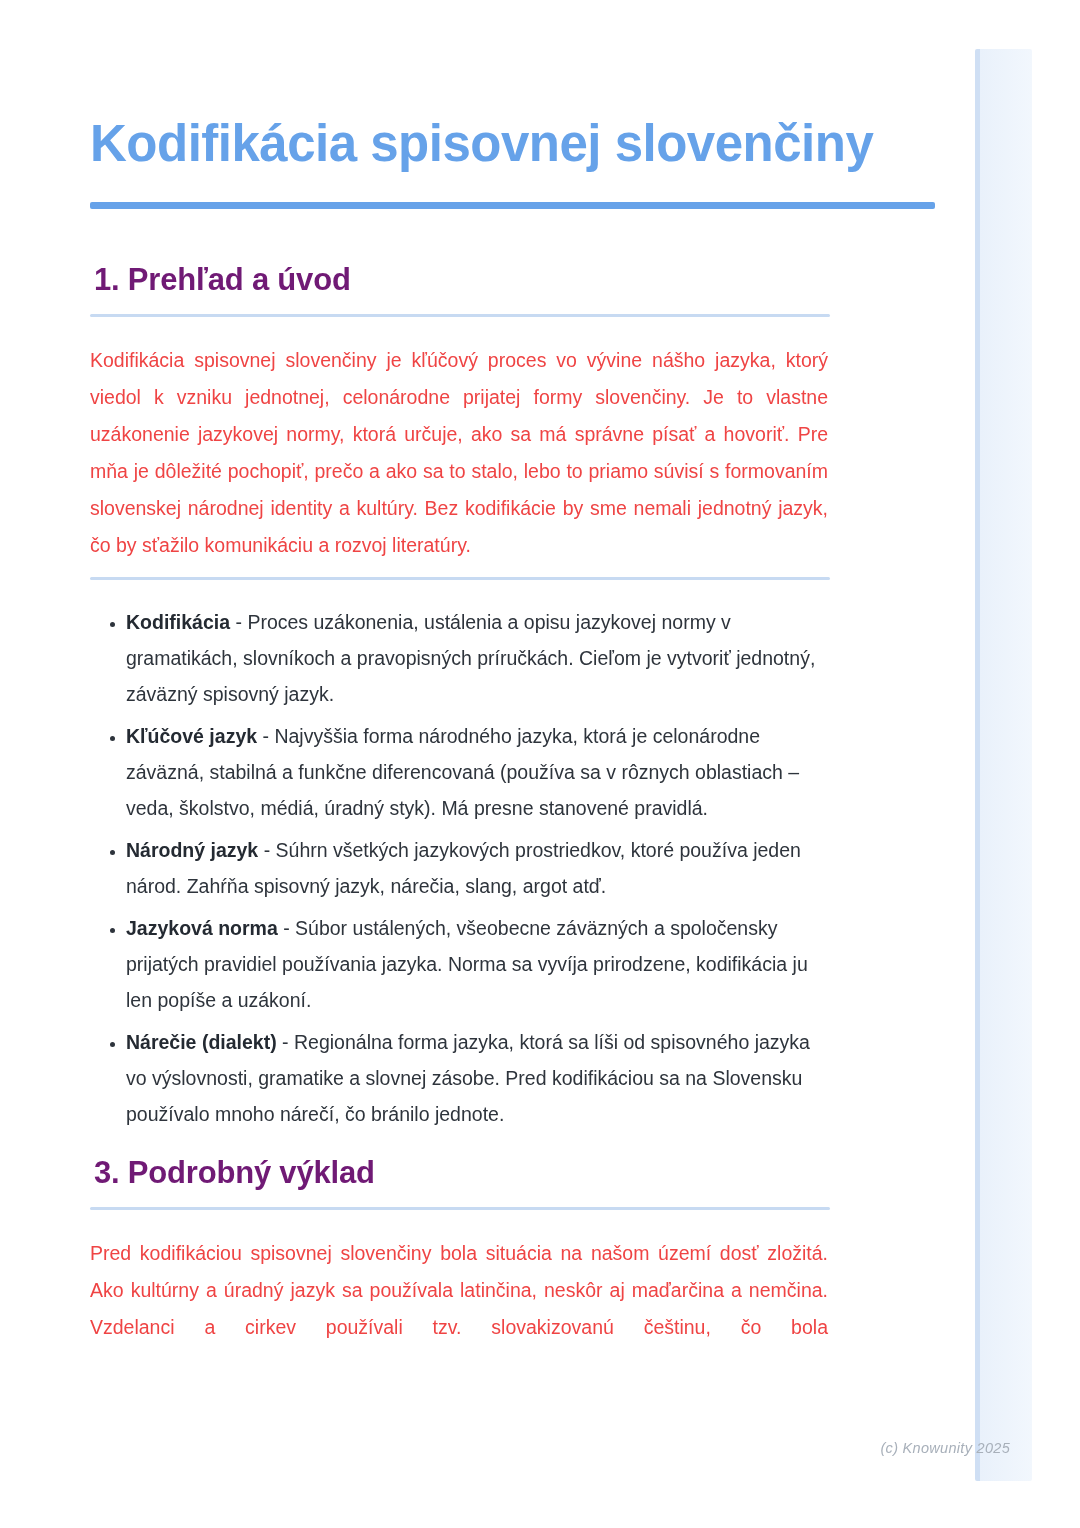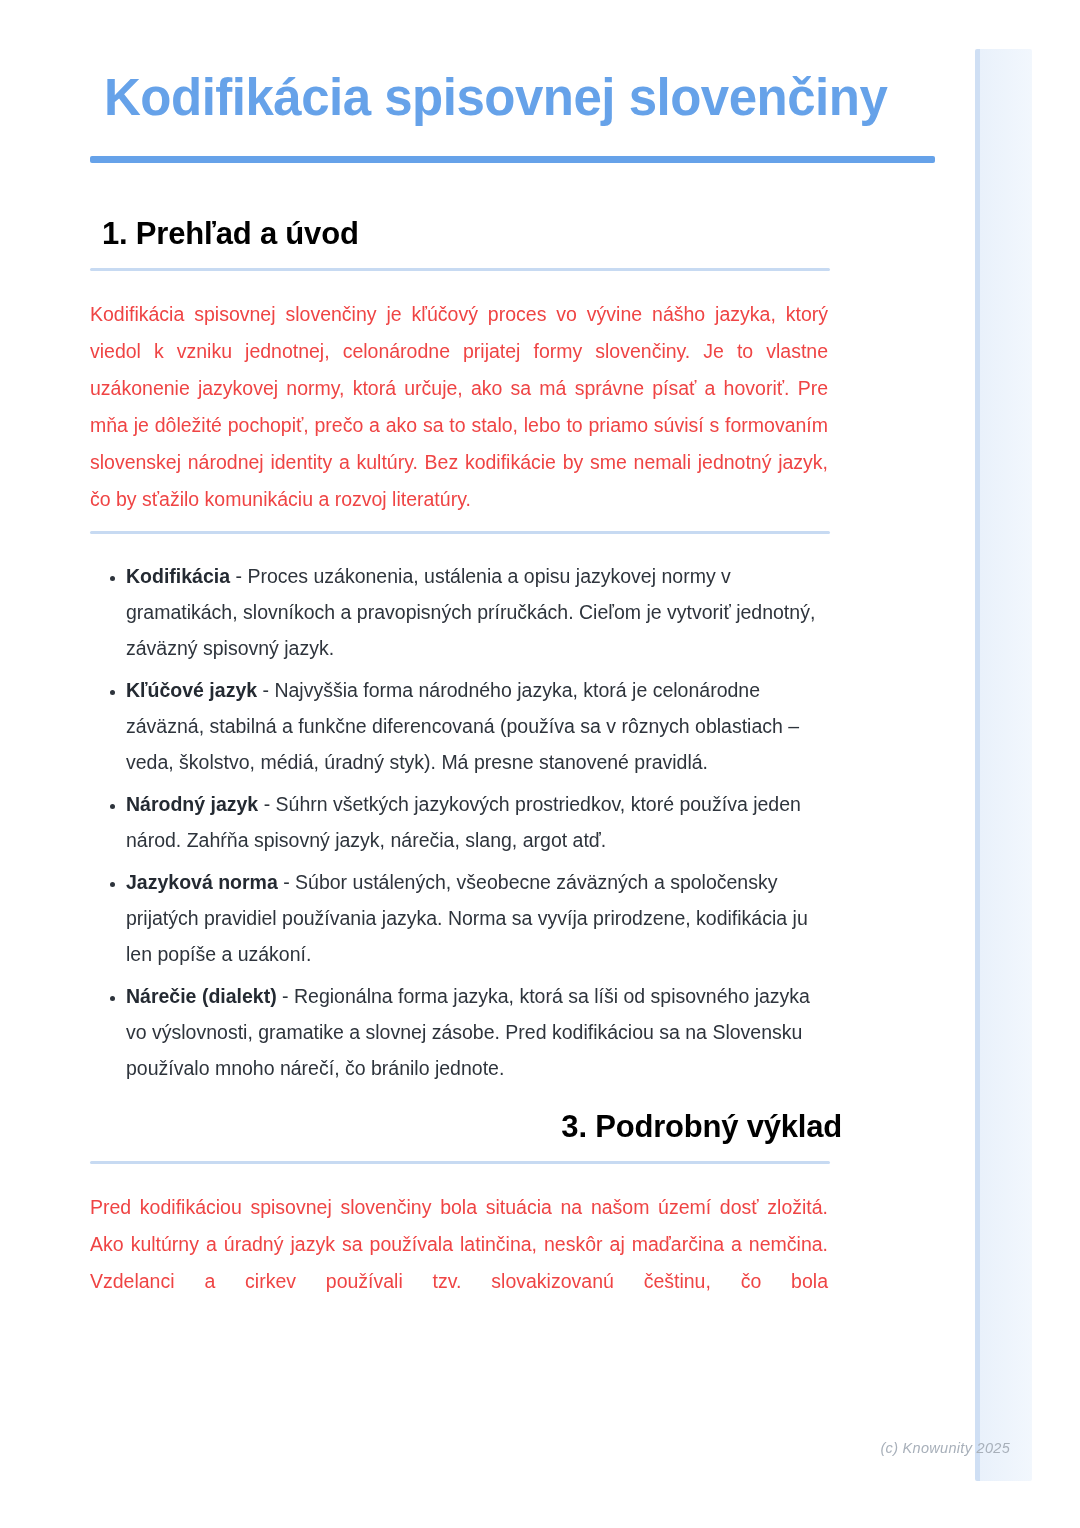--- a/index.html
+++ b/index.html
@@ -27,51 +27,50 @@
     z-index: 0;
   }
   .content {
     position: absolute;
     left: 90px;
     top: 0;
     width: 845px;
     z-index: 1;
   }
   .page-title {
-    margin: 14px;
-    padding-top: 52px;
+    margin: 0;
+    padding-top: 112px;
     font-size: 51px;
     line-height: 64px;
     font-weight: 700;
     letter-spacing: -0.5px;
     color: #66a2e9;
   }
   .title-rule {
     height: 7px;
     width: 845px;
     margin-top: 26px;
     background: #66a2e9;
     border-radius: 2px;
   }
   .section-heading {
-    margin: 12px;
+    margin: 4px;
     margin-top: 50px;
     font-size: 31px;
     line-height: 42px;
     font-weight: 700;
     letter-spacing: -0.2px;
-    color: #000000;
+    color: #701a75;
     width: 740px;
   }
   .section-heading.tight {
     margin-top: 36px;
   }
   .section-heading.sec3 {
     margin-top: 20px;
-    text-align: right;
   }
   .section-rule {
     height: 3px;
     width: 740px;
     margin-top: 13px;
     background: #c7daf2;
     border-radius: 2px;
   }
   .body-par {
     margin: 0;

